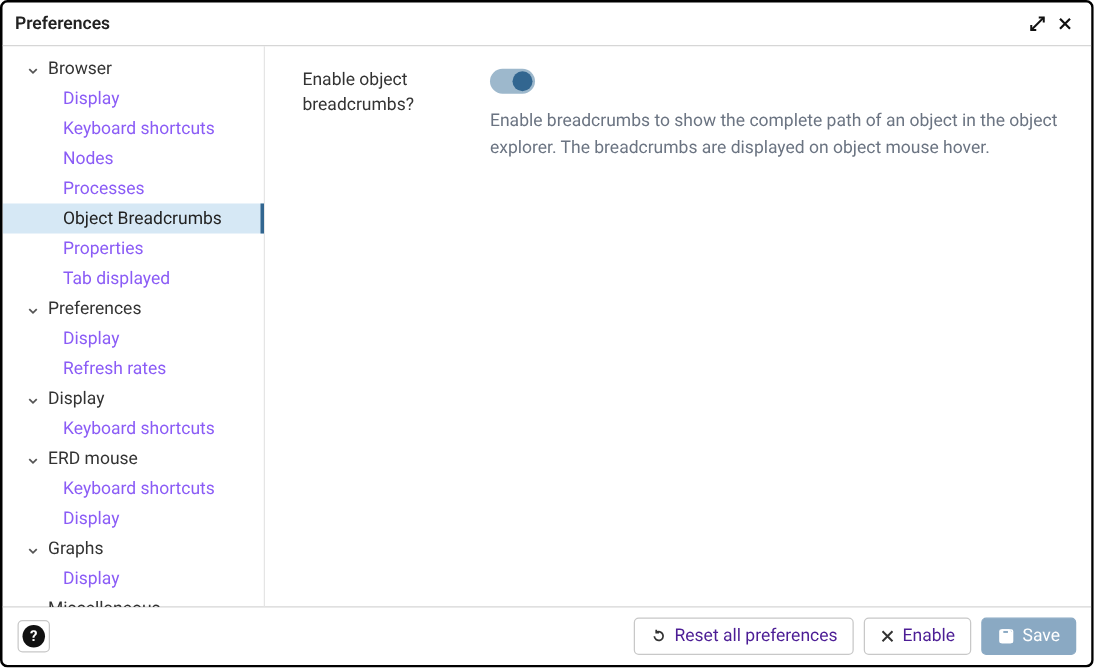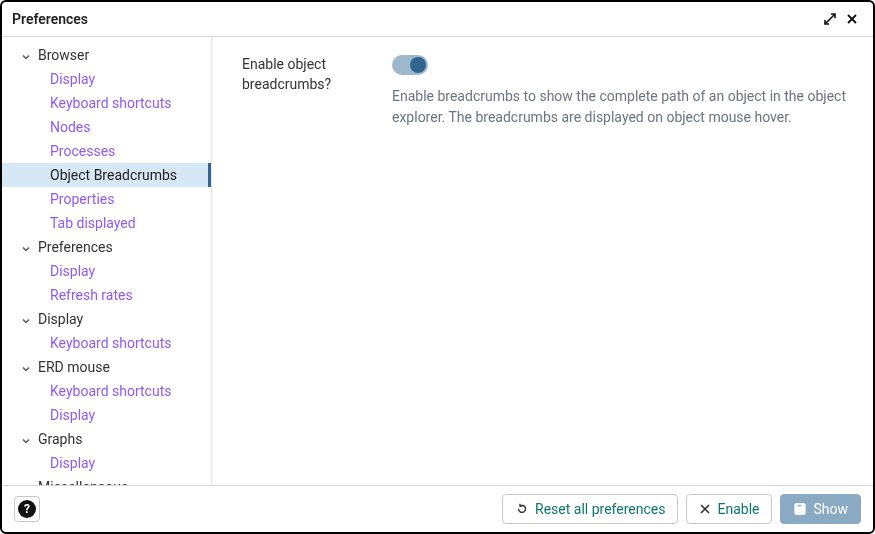--- a/index.html
+++ b/index.html
@@ -135,21 +135,21 @@
   .btn {
     display: inline-flex;
     align-items: center;
     gap: 6px;
     border: 1px solid #c8c8c8;
     background: #fff;
     border-radius: 4px;
     padding: 6px 12px;
     font-size: 14px;
     cursor: pointer;
-    color: #0f766e;
+    color: #4c1d95;
   }
   .btn.primary {
     background: #8aa9c3;
     border-color: #8aa9c3;
     color: #fff;
   }
   .help-btn {
     width: 26px; height: 26px;
     border: 1px solid #c8c8c8;
     border-radius: 4px;
@@ -288,17 +288,17 @@
     </div>
     <div class="btn primary">
       <span>
         <svg width="14" height="14" viewBox="0 0 14 14" fill="#fff">
           <path d="M2 2 H10 L12 4 V12 H2 Z M4 2 V5 H9 V2 M4 8 H10 V12 H4 Z" stroke="#fff" stroke-width="0"></path>
           <rect x="2" y="2" width="10" height="10" rx="1" fill="none" stroke="#fff" stroke-width="1.3"></rect>
           <rect x="4" y="2" width="5" height="3" fill="none" stroke="#fff" stroke-width="1.3"></rect>
           <rect x="4" y="7.5" width="6" height="4.5" fill="none" stroke="#fff" stroke-width="1.3"></rect>
         </svg>
       </span>
-      <span>Show</span>
+      <span>Save</span>
     </div>
   </div>
 
 </div>
 
 </body></html>

